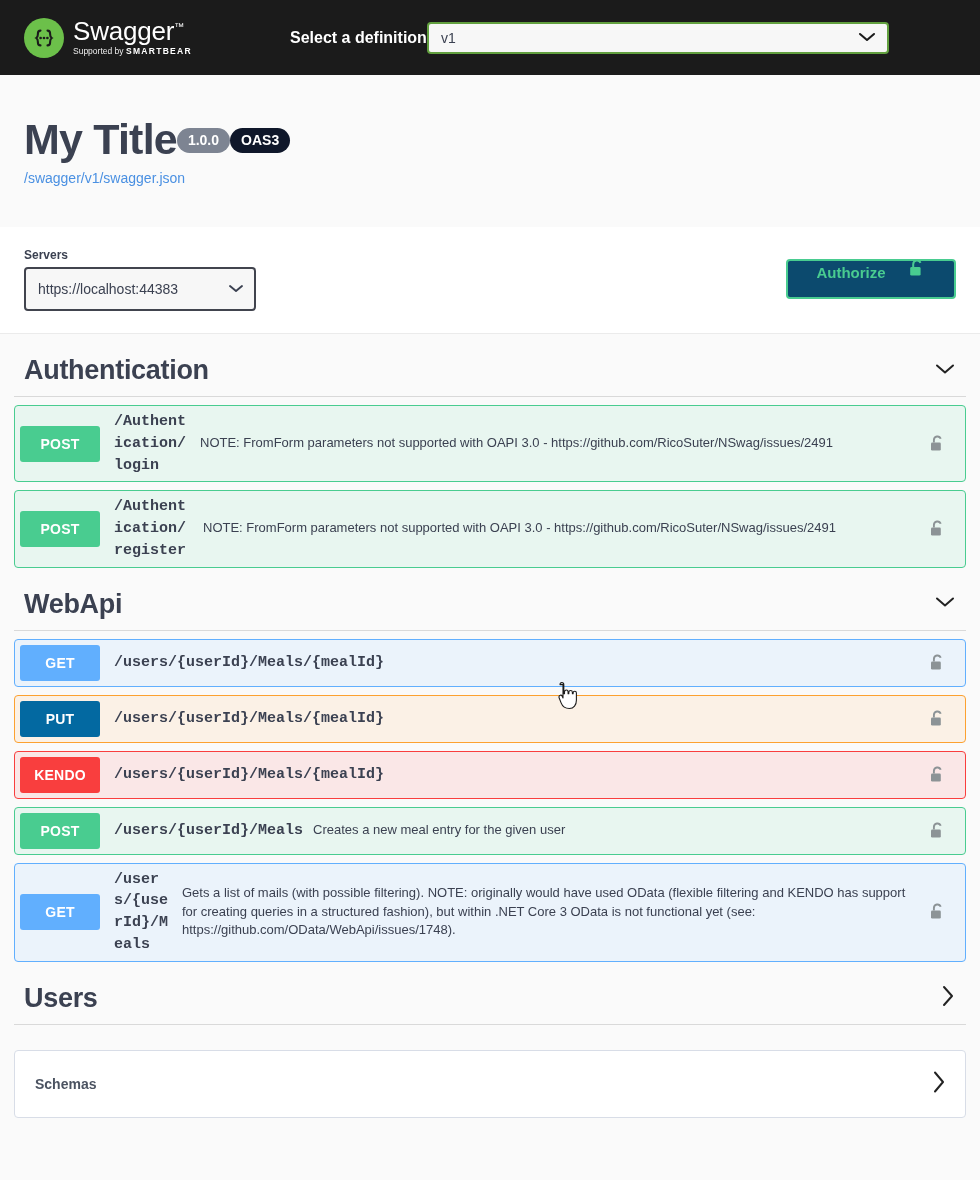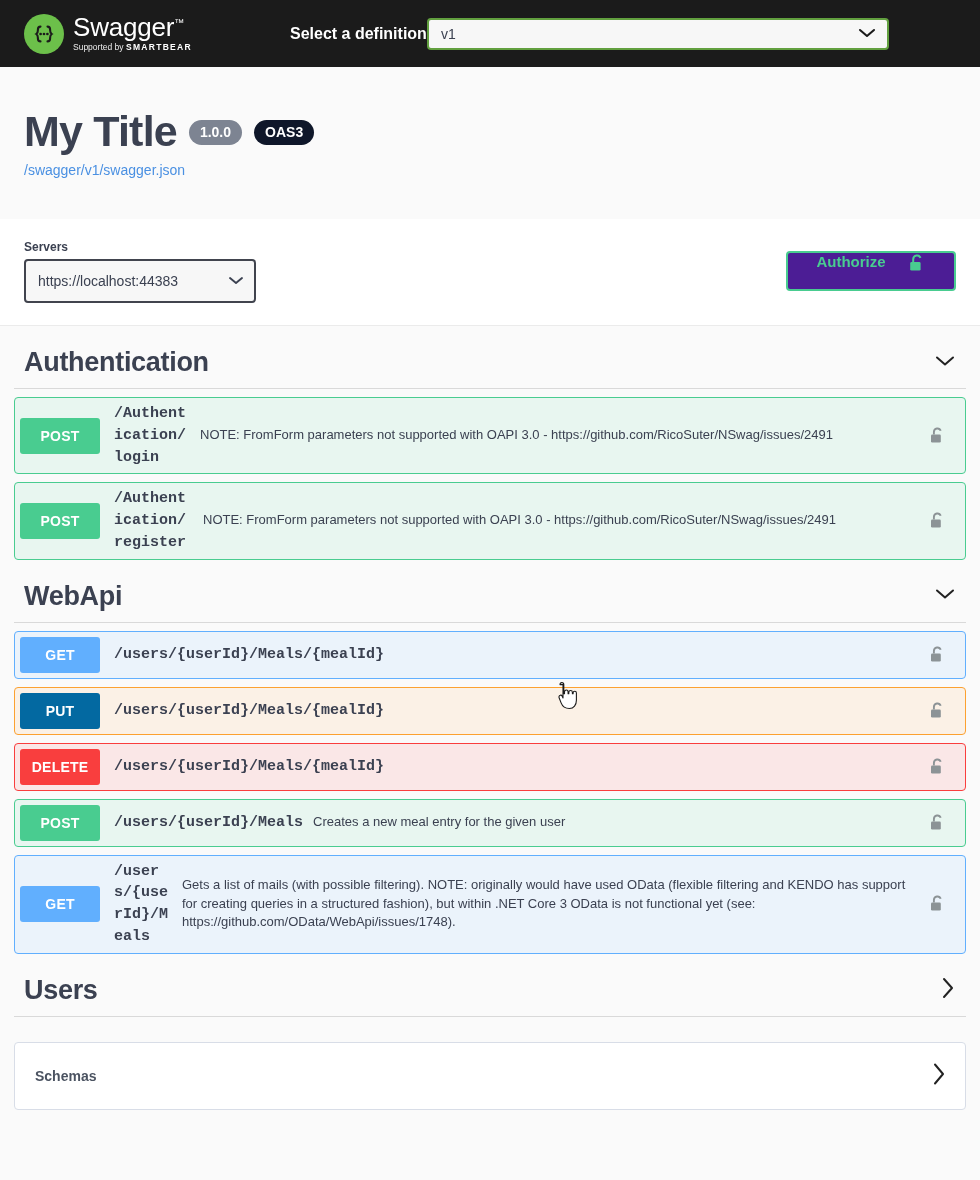--- a/index.html
+++ b/index.html
@@ -8,21 +8,21 @@
     width: 980px;
     height: 1180px;
     background: #fafafa;
     font-family: "Liberation Sans", sans-serif;
     overflow: hidden;
   }
 
   
   .topbar {
     background: #1b1b1b;
-    height: 67px;
+    height: 75px;
     display: flex;
     align-items: center;
     padding: 0 24px;
   }
   .logo-wrap {
     display: flex;
     align-items: center;
     gap: 9px;
     flex: 0 0 auto;
   }
@@ -92,21 +92,21 @@
   }
 
   
   .info-block {
     background: #fafafa;
     padding: 43px 24px 41px 24px;
   }
   .title-row {
     display: flex;
     align-items: flex-end;
-    gap: 12px;
+    gap: 0;
   }
   .api-title {
     font-size: 43px;
     font-weight: 700;
     color: #3b4151;
     letter-spacing: -0.8px;
     line-height: 1;
   }
   .badge-version {
     background: #7d8492;
@@ -171,29 +171,29 @@
   }
   .server-select .caret {
     position: absolute;
     right: 10px;
     top: 50%;
     transform: translateY(-50%);
   }
 
   .auth-btn {
     display: flex;
-    align-items: flex-start;
+    align-items: flex-end;
     justify-content: center;
     gap: 22px;
     min-width: 170px;
     height: 40px;
-    background: #4c1d95;
+    background: #0c4a6e;
     border: 2px solid #49cc90;
     border-radius: 4px;
-    padding: 0 18px;
+    padding: 16px 18px;
     margin-top: 11px;
     cursor: pointer;
   }
   .auth-btn .lbl {
     font-size: 15px;
     font-weight: 700;
     color: #49cc90;
   }
 
   
@@ -457,21 +457,21 @@
           <svg width="17" height="20" viewBox="0 0 17 20">
             <path d="M4.9 8.6V5.9a3.5 3.5 0 0 1 6.8-1.1" fill="none" stroke="#8c9396" stroke-width="1.9"></path>
             <rect x="2" y="8.6" width="9.8" height="8" rx="1.3" fill="#8c9396"></rect>
           </svg>
         </span>
       </div>
     </div>
 
     <div class="op-row delete">
       <div class="op-inner">
-        <span class="method delete">DELETE</span>
+        <span class="method delete">KENDO</span>
         <span class="op-path">/users/{userId}/Meals/{mealId}</span>
         <span class="op-desc"></span>
         <span class="op-lock">
           <svg width="17" height="20" viewBox="0 0 17 20">
             <path d="M4.9 8.6V5.9a3.5 3.5 0 0 1 6.8-1.1" fill="none" stroke="#8c9396" stroke-width="1.9"></path>
             <rect x="2" y="8.6" width="9.8" height="8" rx="1.3" fill="#8c9396"></rect>
           </svg>
         </span>
       </div>
     </div>

